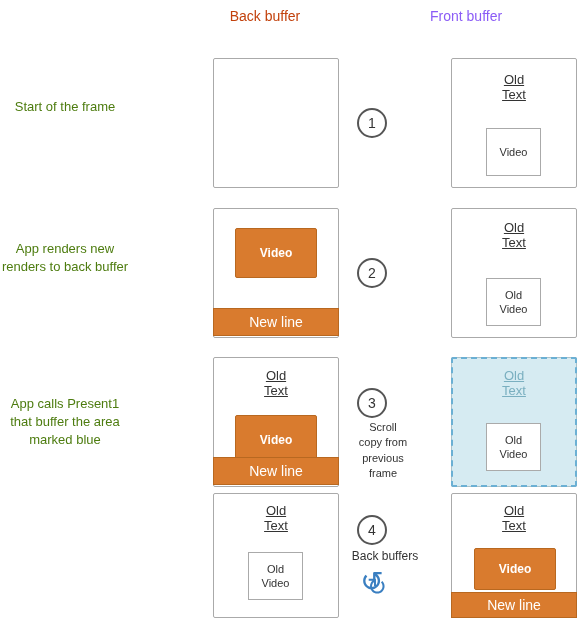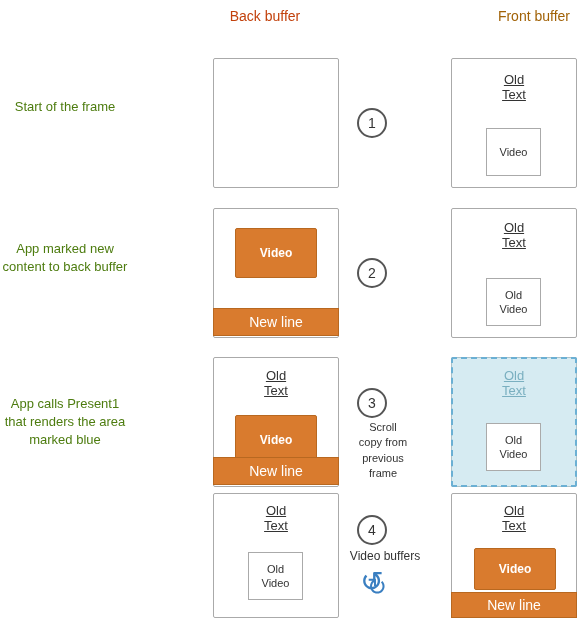--- a/index.html
+++ b/index.html
@@ -19,22 +19,22 @@
       font-size: 14px;
       color: #c2410c;
       text-align: center;
       width: 140px;
     }
     .col-right-label {
       position: absolute;
       left: 430px;
       top: 8px;
       font-size: 14px;
-      color: #a16207;
-      text-align: right;
+      color: #8b5cf6;
+      text-align: left;
       width: 140px;
     }
 
     
     .row-label {
       position: absolute;
       left: 0;
       width: 130px;
       font-size: 13px;
       color: #4d7c0f;
@@ -151,36 +151,36 @@
 <div class="buffer-box" style="left: 213px; top: 58px; width: 126px; height: 130px;"></div>
 
 <div class="step-circle" style="left: 357px; top: 108px;">1</div>
 
 <div class="buffer-box" style="left: 451px; top: 58px; width: 126px; height: 130px;">
 </div>
 <div class="old-text" style="left: 460px; top: 72px; width: 108px;">Old<br>Text</div>
 
 <div class="small-video-box" style="left: 486px; top: 128px; width: 55px; height: 48px;">Video</div>
 
-<div class="row-label" style="top: 240px;">App marked new content to back buffer</div>
+<div class="row-label" style="top: 240px;">App renders new renders to back buffer</div>
 
 <div class="buffer-box" style="left: 213px; top: 208px; width: 126px; height: 130px;"></div>
 
 <div class="video-box" style="left: 235px; top: 228px; width: 82px; height: 50px;">Video</div>
 
 <div class="newline-bar" style="left: 213px; top: 308px; width: 126px; height: 28px;">New line</div>
 
 <div class="step-circle" style="left: 357px; top: 258px;">2</div>
 
 <div class="buffer-box" style="left: 451px; top: 208px; width: 126px; height: 130px;"></div>
 <div class="old-text" style="left: 460px; top: 220px; width: 108px;">Old<br>Text</div>
 
 <div class="small-video-box" style="left: 486px; top: 278px; width: 55px; height: 48px; line-height:1.3;">Old<br>Video</div>
 
-<div class="row-label" style="top: 395px;">App calls Present1 that renders the area marked blue</div>
+<div class="row-label" style="top: 395px;">App calls Present1 that buffer the area marked blue</div>
 
 <div class="buffer-box" style="left: 213px; top: 357px; width: 126px; height: 130px;"></div>
 <div class="old-text" style="left: 222px; top: 368px; width: 108px;">Old<br>Text</div>
 
 <div class="video-box" style="left: 235px; top: 415px; width: 82px; height: 50px;">Video</div>
 
 <div class="newline-bar" style="left: 213px; top: 457px; width: 126px; height: 28px;">New line</div>
 
 <div class="step-circle" style="left: 357px; top: 388px;">3</div>
 <div class="step-label" style="left: 343px; top: 420px; width: 80px; font-size:11px;">Scroll<br>copy from<br>previous<br>frame</div>
@@ -191,21 +191,21 @@
 <div class="old-text" style="left: 460px; top: 368px; width: 108px; color: #7aafc0;">Old<br>Text</div>
 
 <div class="small-video-box" style="left: 486px; top: 423px; width: 55px; height: 48px;">Old<br>Video</div>
 
 <div class="buffer-box" style="left: 213px; top: 493px; width: 126px; height: 125px;"></div>
 <div class="old-text" style="left: 222px; top: 503px; width: 108px;">Old<br>Text</div>
 
 <div class="small-video-box" style="left: 248px; top: 552px; width: 55px; height: 48px;">Old<br>Video</div>
 
 <div class="step-circle" style="left: 357px; top: 515px;">4</div>
-<div class="step-label" style="left: 340px; top: 548px; width: 90px;">Video buffers</div>
+<div class="step-label" style="left: 340px; top: 548px; width: 90px;">Back buffers</div>
 
 <div class="swap-icon" style="left: 355px; top: 565px; width: 34px;">↺</div>
 <div style="position:absolute; left:367px; top:573px; font-size:24px; color:#3a7fc1; transform: scaleX(-1);">↺</div>
 
 <div class="buffer-box" style="left: 451px; top: 493px; width: 126px; height: 125px;"></div>
 <div class="old-text" style="left: 460px; top: 503px; width: 108px;">Old<br>Text</div>
 
 <div class="video-box" style="left: 474px; top: 548px; width: 82px; height: 42px;">Video</div>
 
 <div class="newline-bar" style="left: 451px; top: 592px; width: 126px; height: 26px;">New line</div>

